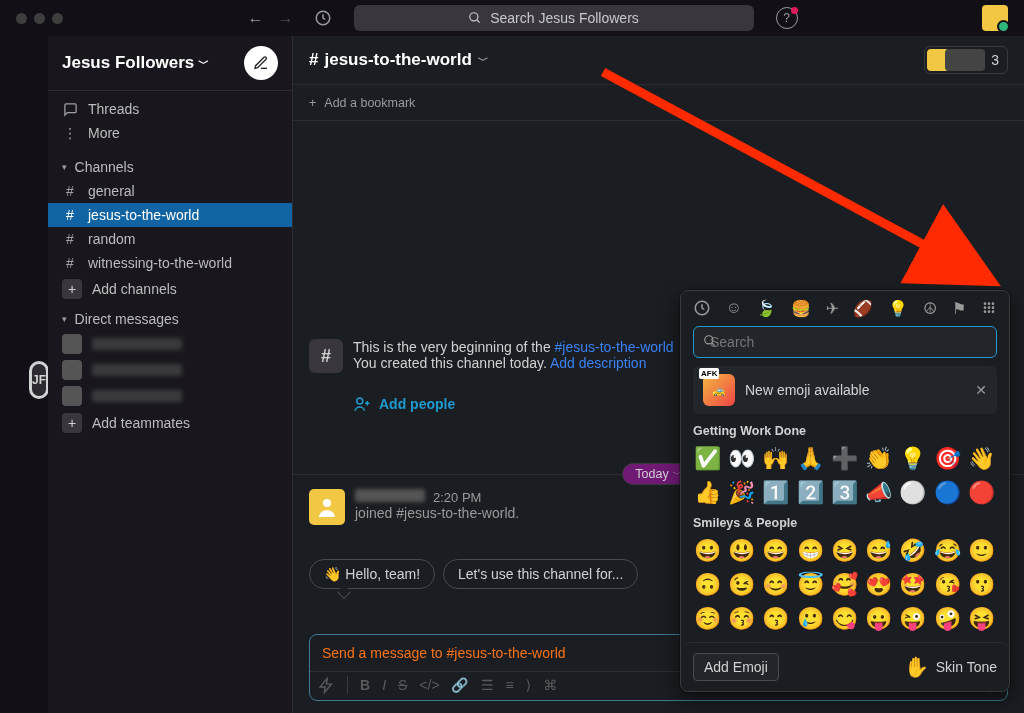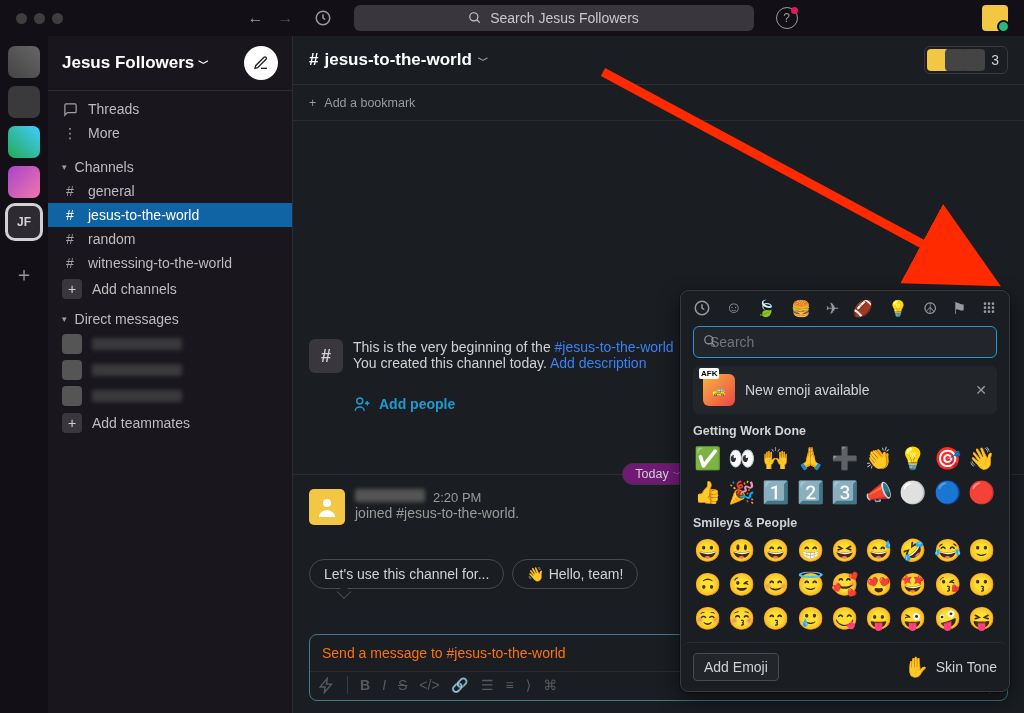--- a/index.html
+++ b/index.html
@@ -9,21 +9,21 @@
 .dot { width: 11px; height: 11px; border-radius: 50%; background: #3e3e3e; }
 .nav-arrows { margin-left: auto; display: flex; gap: 14px; color: #9a9a9a; font-size: 16px; }
 .clock { color: #9a9a9a; margin-left: 6px; }
 .search-bar { flex: 0 0 400px; background: #39373d; border-radius: 6px; height: 26px; display: flex; align-items: center; justify-content: center; gap: 8px; color: #c9c8ca; margin: 0 12px; }
 .help-icon { width: 22px; height: 22px; border: 1.5px solid #9a9a9a; border-radius: 50%; display: flex; align-items: center; justify-content: center; font-size: 12px; color: #9a9a9a; position: relative; }
 .help-icon::after { content: ''; width: 7px; height: 7px; border-radius: 50%; background: #e0195b; position: absolute; top: -1px; right: -1px; }
 .user-avatar-top { width: 26px; height: 26px; background: #f2c744; border-radius: 4px; margin-left: auto; position: relative; }
 .user-avatar-top::after { content: ''; position: absolute; bottom: -2px; right: -2px; width: 9px; height: 9px; border-radius: 50%; background: #2eb67d; border: 2px solid #121016; }
 
 .main-layout { display: flex; height: calc(100% - 36px); }
-.rail { width: 48px; background: #121016; display: flex; flex-direction: column; align-items: center; padding-top: 10px; gap: 8px; }
+.rail { width: 48px; background: #121016; display: flex; align-items: center; padding-top: 10px; gap: 8px; }
 .rail-item { width: 32px; height: 32px; border-radius: 7px; background: #333; }
 .rail-item.active { outline: 3px solid #d1d2d3; background: #2d2a31; display: flex; align-items: center; justify-content: center; font-weight: 700; font-size: 12px; color: #d1d2d3; }
 .rail-item.c1 { background: linear-gradient(45deg,#444,#666); }
 .rail-item.c2 { background: linear-gradient(45deg,#2a5,#4cf); }
 .rail-item.c3 { background: linear-gradient(135deg,#a4c,#e7a); }
 .add-ws { width: 32px; height: 32px; display: flex; align-items: center; justify-content: center; color: #9a9a9a; font-size: 20px; margin-top: 12px; }
 
 .sidebar { width: 245px; background: #19171d; display: flex; flex-direction: column; border-right: 1px solid #2e2c32; }
 .ws-header { display: flex; align-items: center; padding: 10px 14px; border-bottom: 1px solid #2e2c32; gap: 8px; }
 .ws-name { font-size: 17px; font-weight: 800; color: #fff; display: flex; align-items: center; gap: 4px; }
@@ -271,22 +271,22 @@
         <div>
           <div class="msg-name-row">
             <div class="msg-name-blur"></div>
             <span class="msg-time">2:20 PM</span>
           </div>
           <div style="color:#9a9a9a">joined #jesus-to-the-world.</div>
         </div>
       </div>
 
       <div class="suggestion-row">
+        <div class="sugg-pill">👋 Hello, team!</div>
         <div class="sugg-pill">Let's use this channel for...</div>
-        <div class="sugg-pill">👋 Hello, team!</div>
         <div class="sugg-caret"></div>
       </div>
     </div>
 
     <div class="composer">
       <div class="composer-input">Send a message to #jesus-to-the-world</div>
       <div class="composer-toolbar">
         <span>
             <svg width="17" height="17" viewBox="0 0 24 24" fill="none" stroke="currentColor" stroke-width="2">
               <path d="M13 2 3 14h7l-1 8 10-12h-7z"></path>

